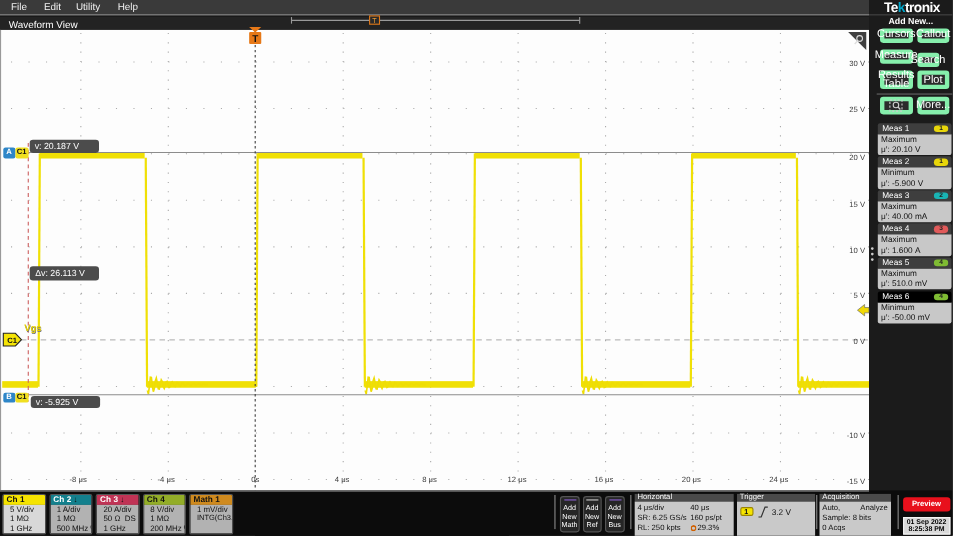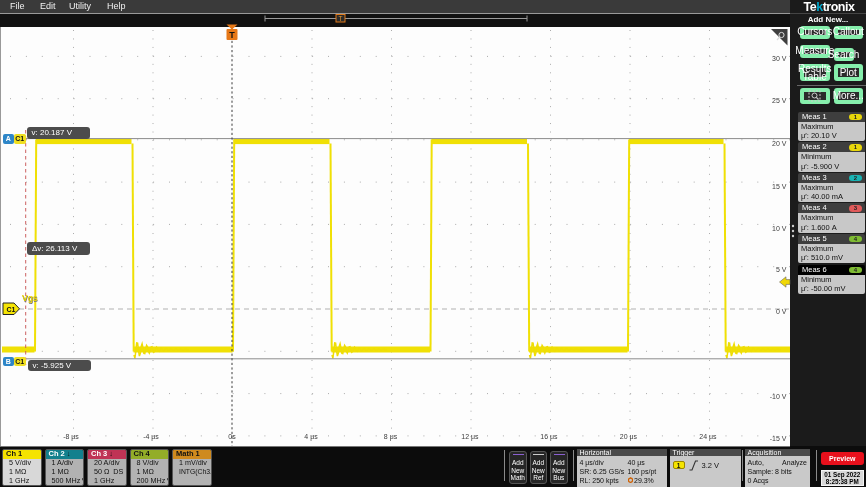--- a/index.html
+++ b/index.html
@@ -48,20 +48,23 @@
 <body>
 <div id="page">
 <div class="abs" id="plot"></div>
 <div class="abs" id="menubar">
   <span style="left:10px">File</span>
       <span style="left:40px">Edit</span>
       <span style="left:69px">Utility</span>
       <span style="left:107px">Help</span>
 </div>
 <div class="abs" id="sep1"></div>
+<div class="abs" id="wfbar">
+      <span style="position:absolute;left:8px;top:2px">Waveform View</span>
+    </div>
 <div class="abs" id="sidebar"></div>
 <div class="abs" id="bottom"></div>
 
 <svg class="overlay" width="866" height="487" viewBox="0 0 866 487">
 
 <line x1="73.5" y1="30" x2="73.5" y2="444" stroke="#ababab" stroke-width="1" stroke-dasharray="1 7.46"></line>
 <line x1="153" y1="30" x2="153" y2="444" stroke="#ababab" stroke-width="1" stroke-dasharray="1 7.46"></line>
 <line x1="312" y1="30" x2="312" y2="444" stroke="#ababab" stroke-width="1" stroke-dasharray="1 7.46"></line>
 <line x1="391.5" y1="30" x2="391.5" y2="444" stroke="#ababab" stroke-width="1" stroke-dasharray="1 7.46"></line>
 <line x1="471" y1="30" x2="471" y2="444" stroke="#ababab" stroke-width="1" stroke-dasharray="1 7.46"></line>

